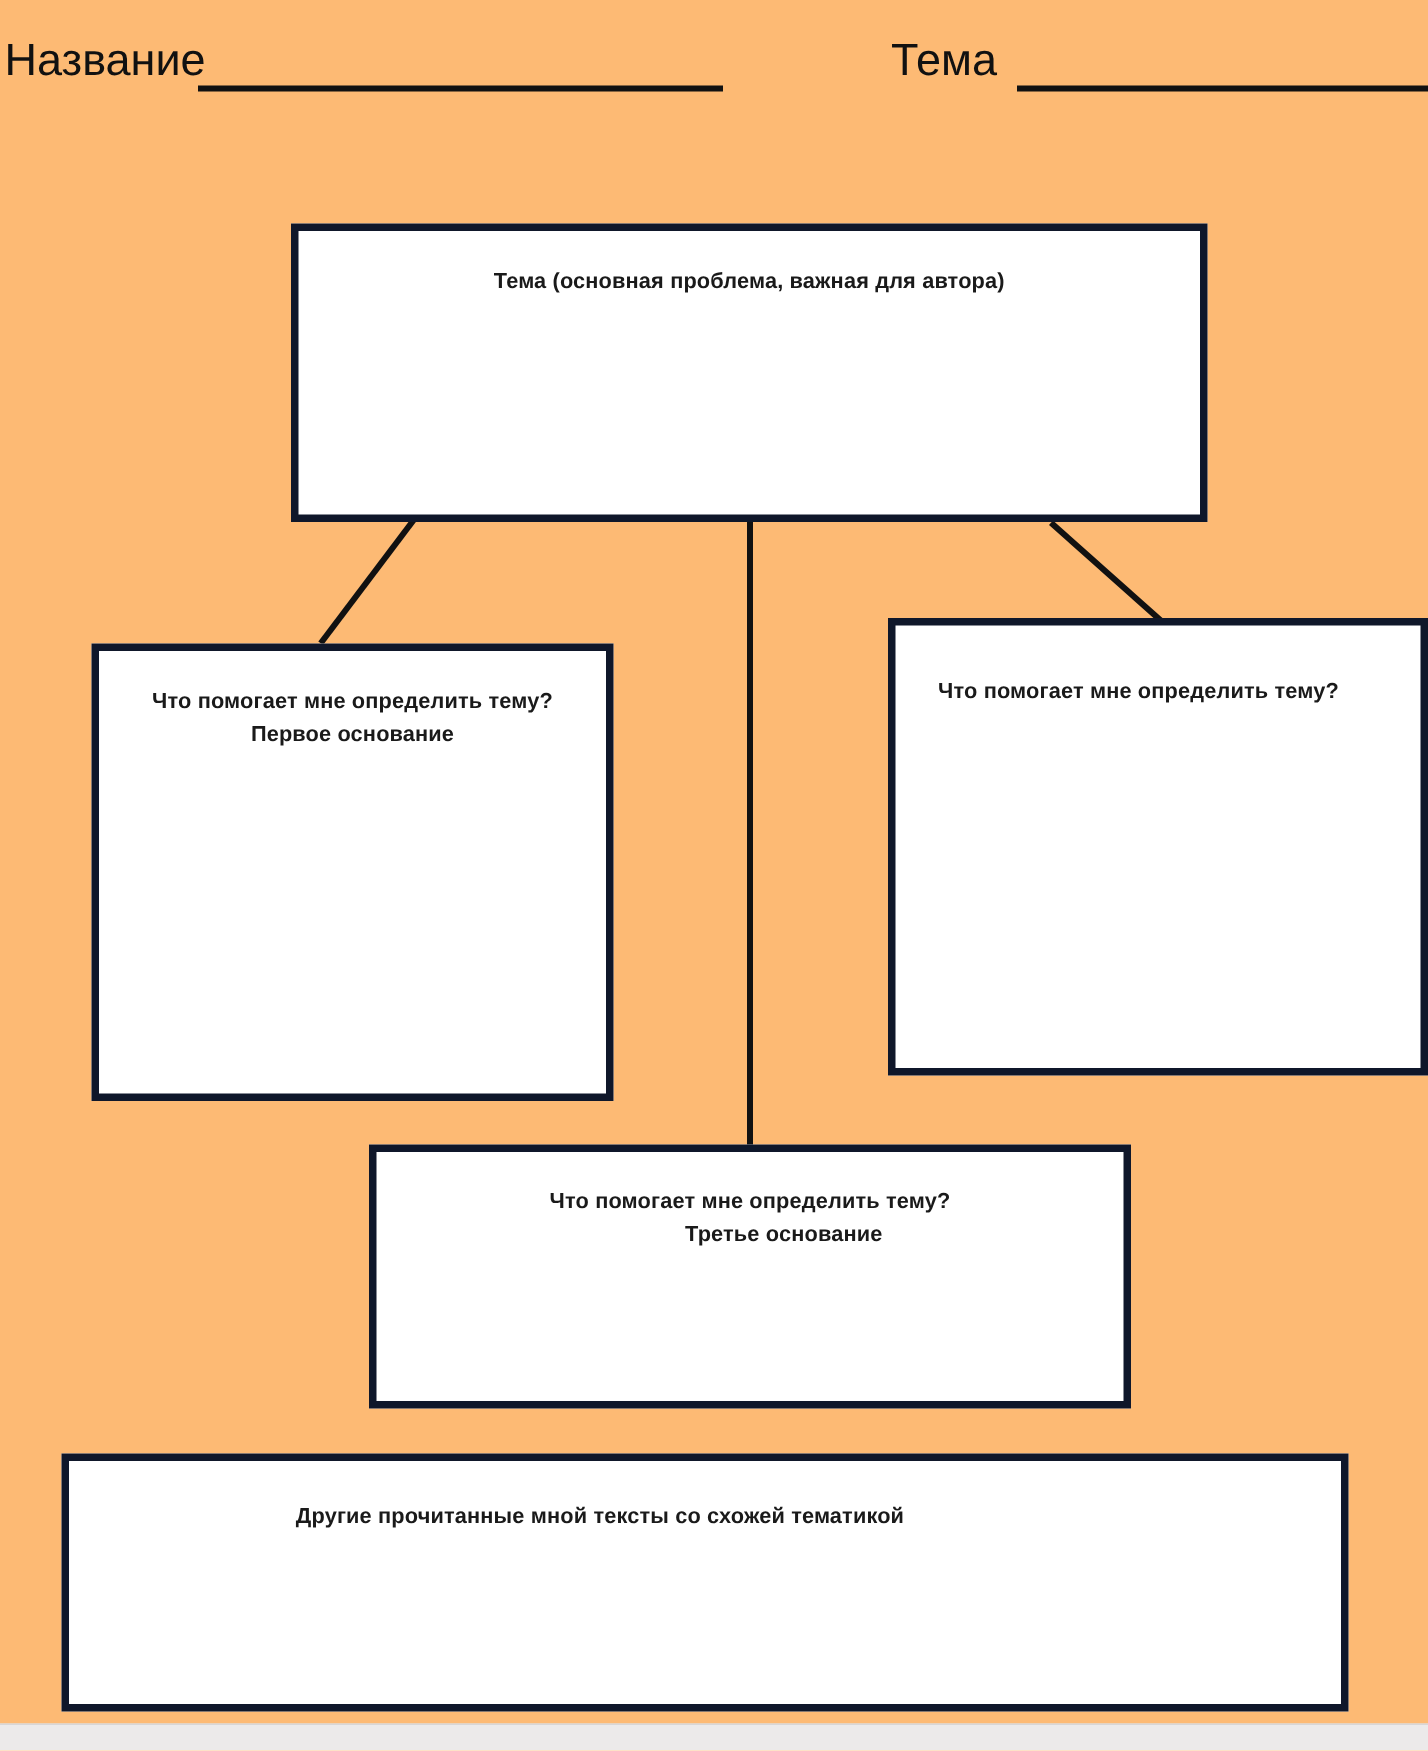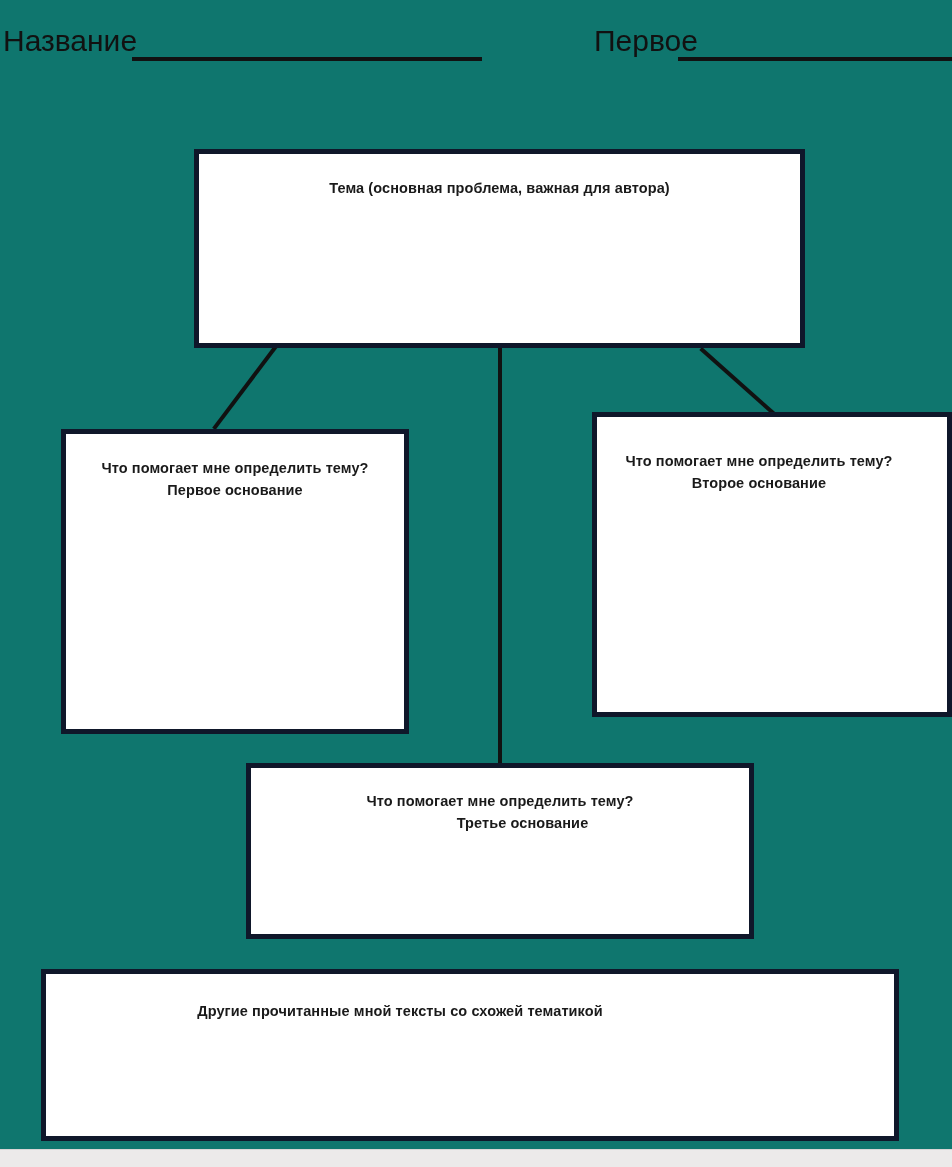--- a/index.html
+++ b/index.html
@@ -7,21 +7,21 @@
     padding: 0;
     background: #ffffff;
   }
   body {
     font-family: "Liberation Sans", sans-serif;
   }
   #page {
     position: relative;
     width: 952px;
     height: 1167px;
-    background: #0f766e;
+    background: #fdba74;
     overflow: hidden;
   }
 
   
   .hdr-label {
     position: absolute;
     font-size: 30px;
     font-weight: 400;
     color: #111111;
     letter-spacing: 0px;
@@ -75,21 +75,21 @@
 </style>
 </head>
 <body>
 
 <div id="page">
 
   <div>
     <div class="hdr-label" style="left:3px; top:26px;">Название</div>
     <div class="hdr-rule" style="left:132px; top:57px; width:350px;"></div>
 
-    <div class="hdr-label" style="left:594px; top:26px;">Первое</div>
+    <div class="hdr-label" style="left:594px; top:26px;">Тема</div>
     <div class="hdr-rule" style="left:678px; top:57px; width:274px;"></div>
   </div>
 
   <div>
 
     <div class="conn" style="left:278px; top:347px; width:104px; height:4px;
                 transform: rotate(127deg);"></div>
 
     <div class="conn" style="left:498px; top:347px; width:4px; height:419px;"></div>
 
@@ -101,21 +101,20 @@
     <div class="node-text" style="top:24px;">Тема (основная проблема, важная для автора)</div>
   </div>
 
   <div class="node" style="left:61px; top:429px; width:348px; height:305px;">
     <div class="node-text" style="top:24px;">Что помогает мне определить тему?</div>
     <div class="node-text" style="top:46px;">Первое основание</div>
   </div>
 
   <div class="node" style="left:592px; top:412px; width:360px; height:305px;">
     <div class="node-text" style="top:34px; padding-right:36px;">Что помогает мне определить тему?</div>
-    <div class="node-text" style="top:56px; padding-right:36px;">Второе основание</div>
   </div>
 
   <div class="node" style="left:246px; top:763px; width:508px; height:176px;">
     <div class="node-text" style="top:23px;">Что помогает мне определить тему?</div>
     <div class="node-text" style="top:45px;margin-left:45px;">Третье основание</div>
   </div>
 
   <div class="node" style="left:41px; top:969px; width:858px; height:172px;">
     <div class="node-text" style="top:27px; padding-right:150px;">Другие прочитанные мной тексты со схожей тематикой</div>
   </div>

